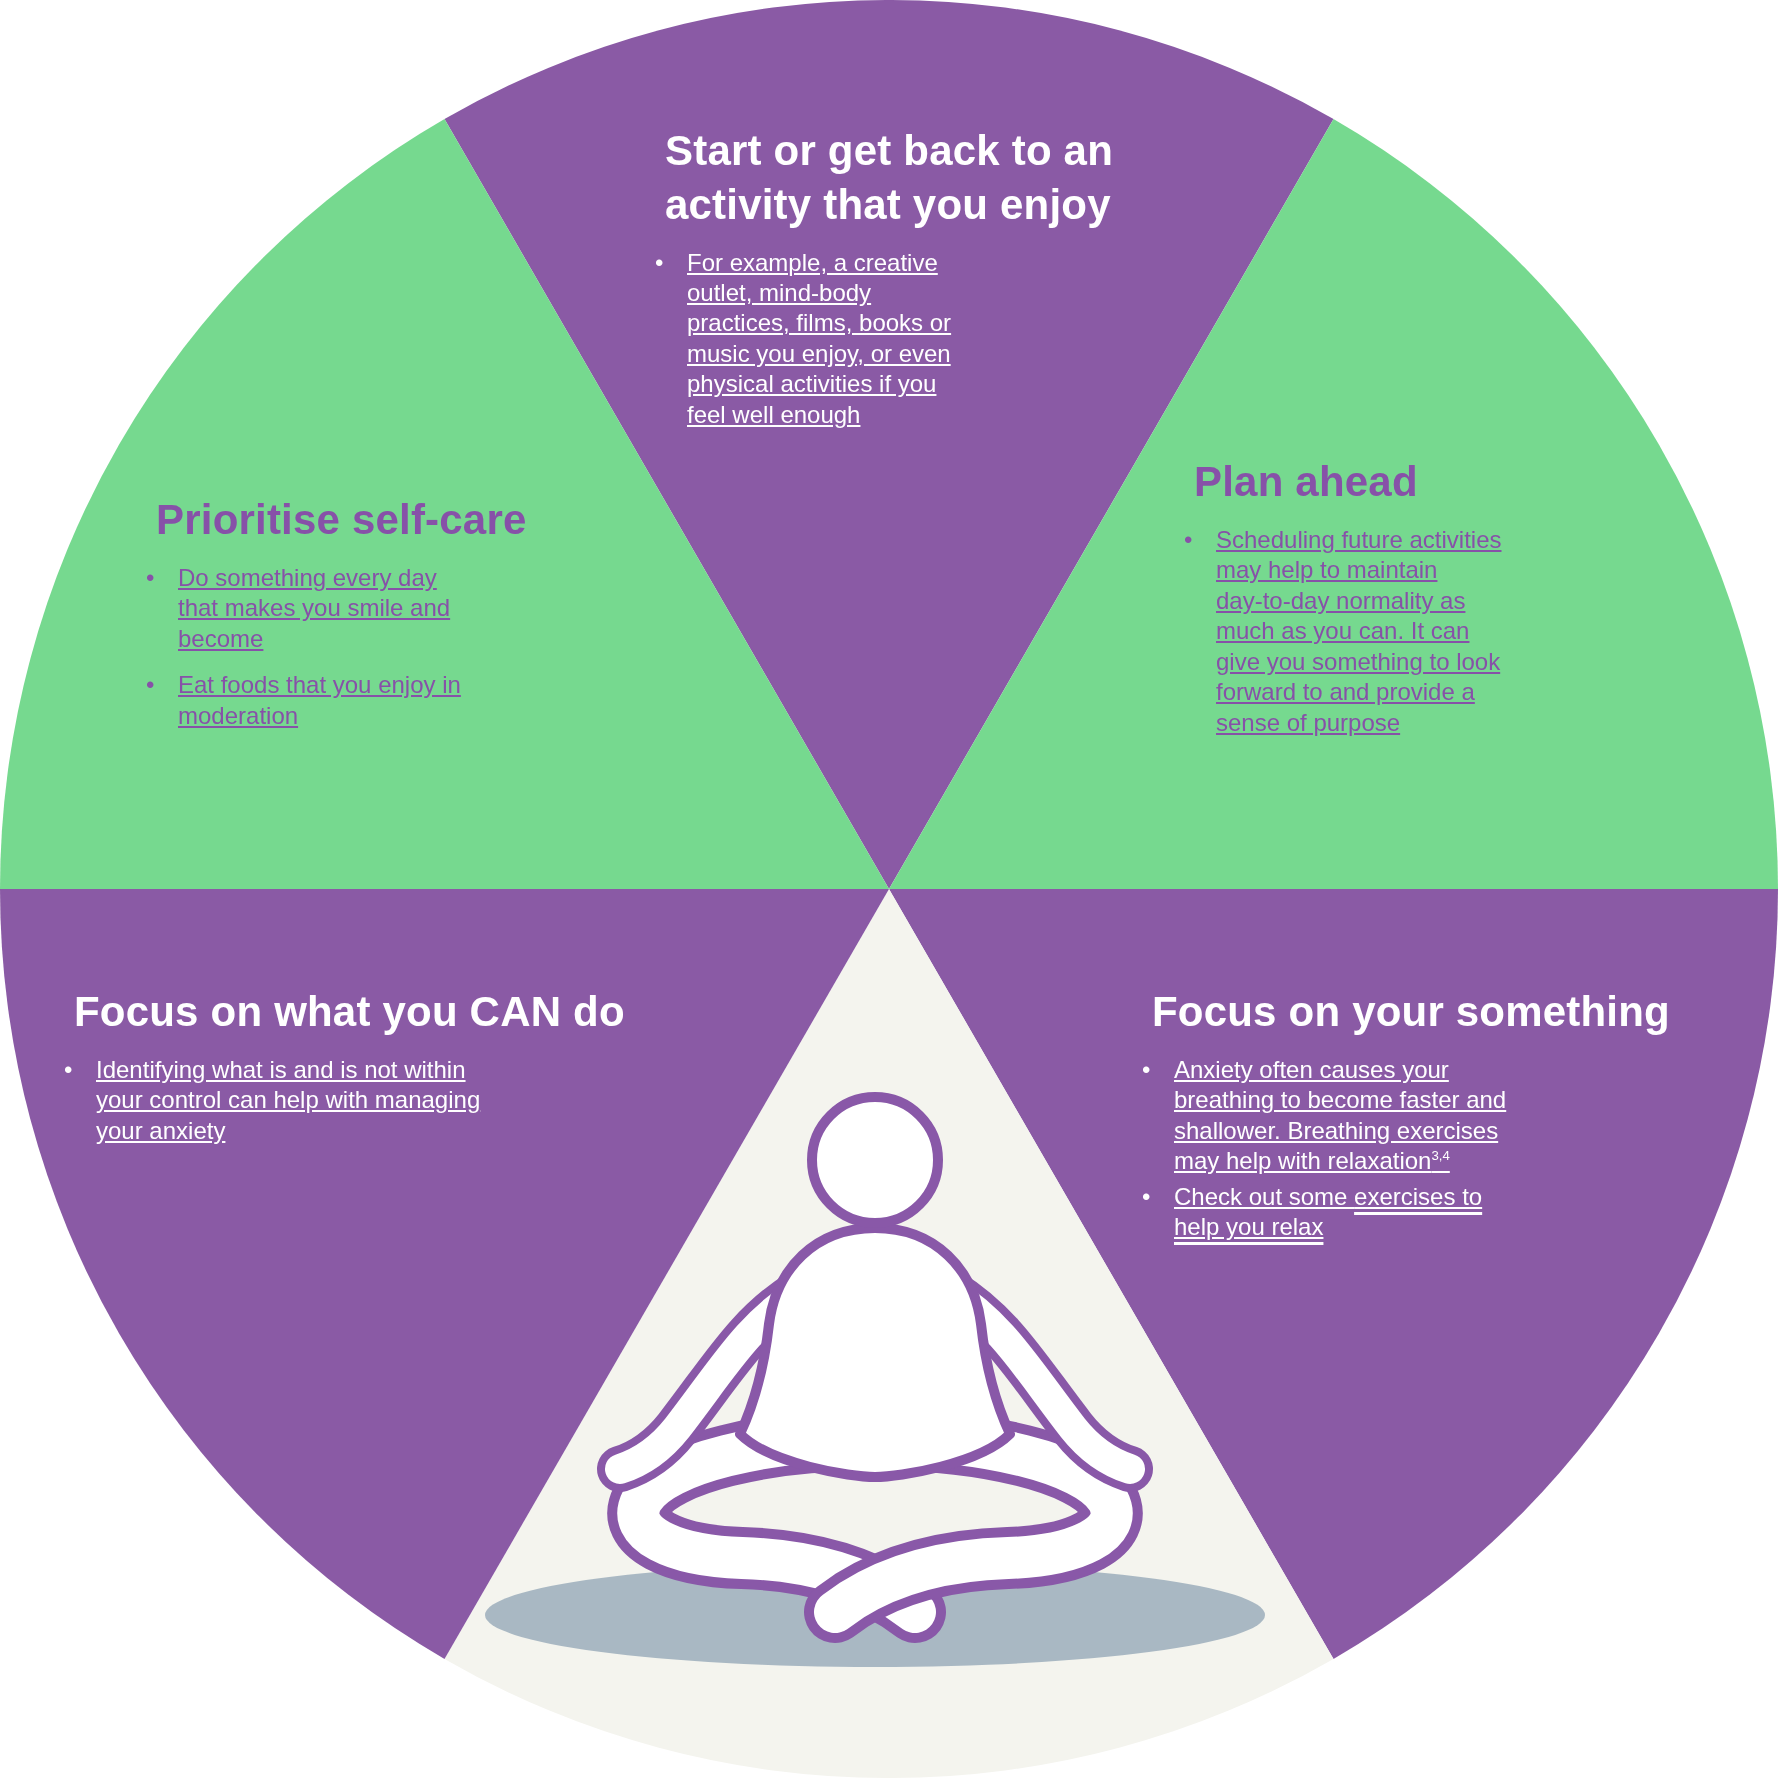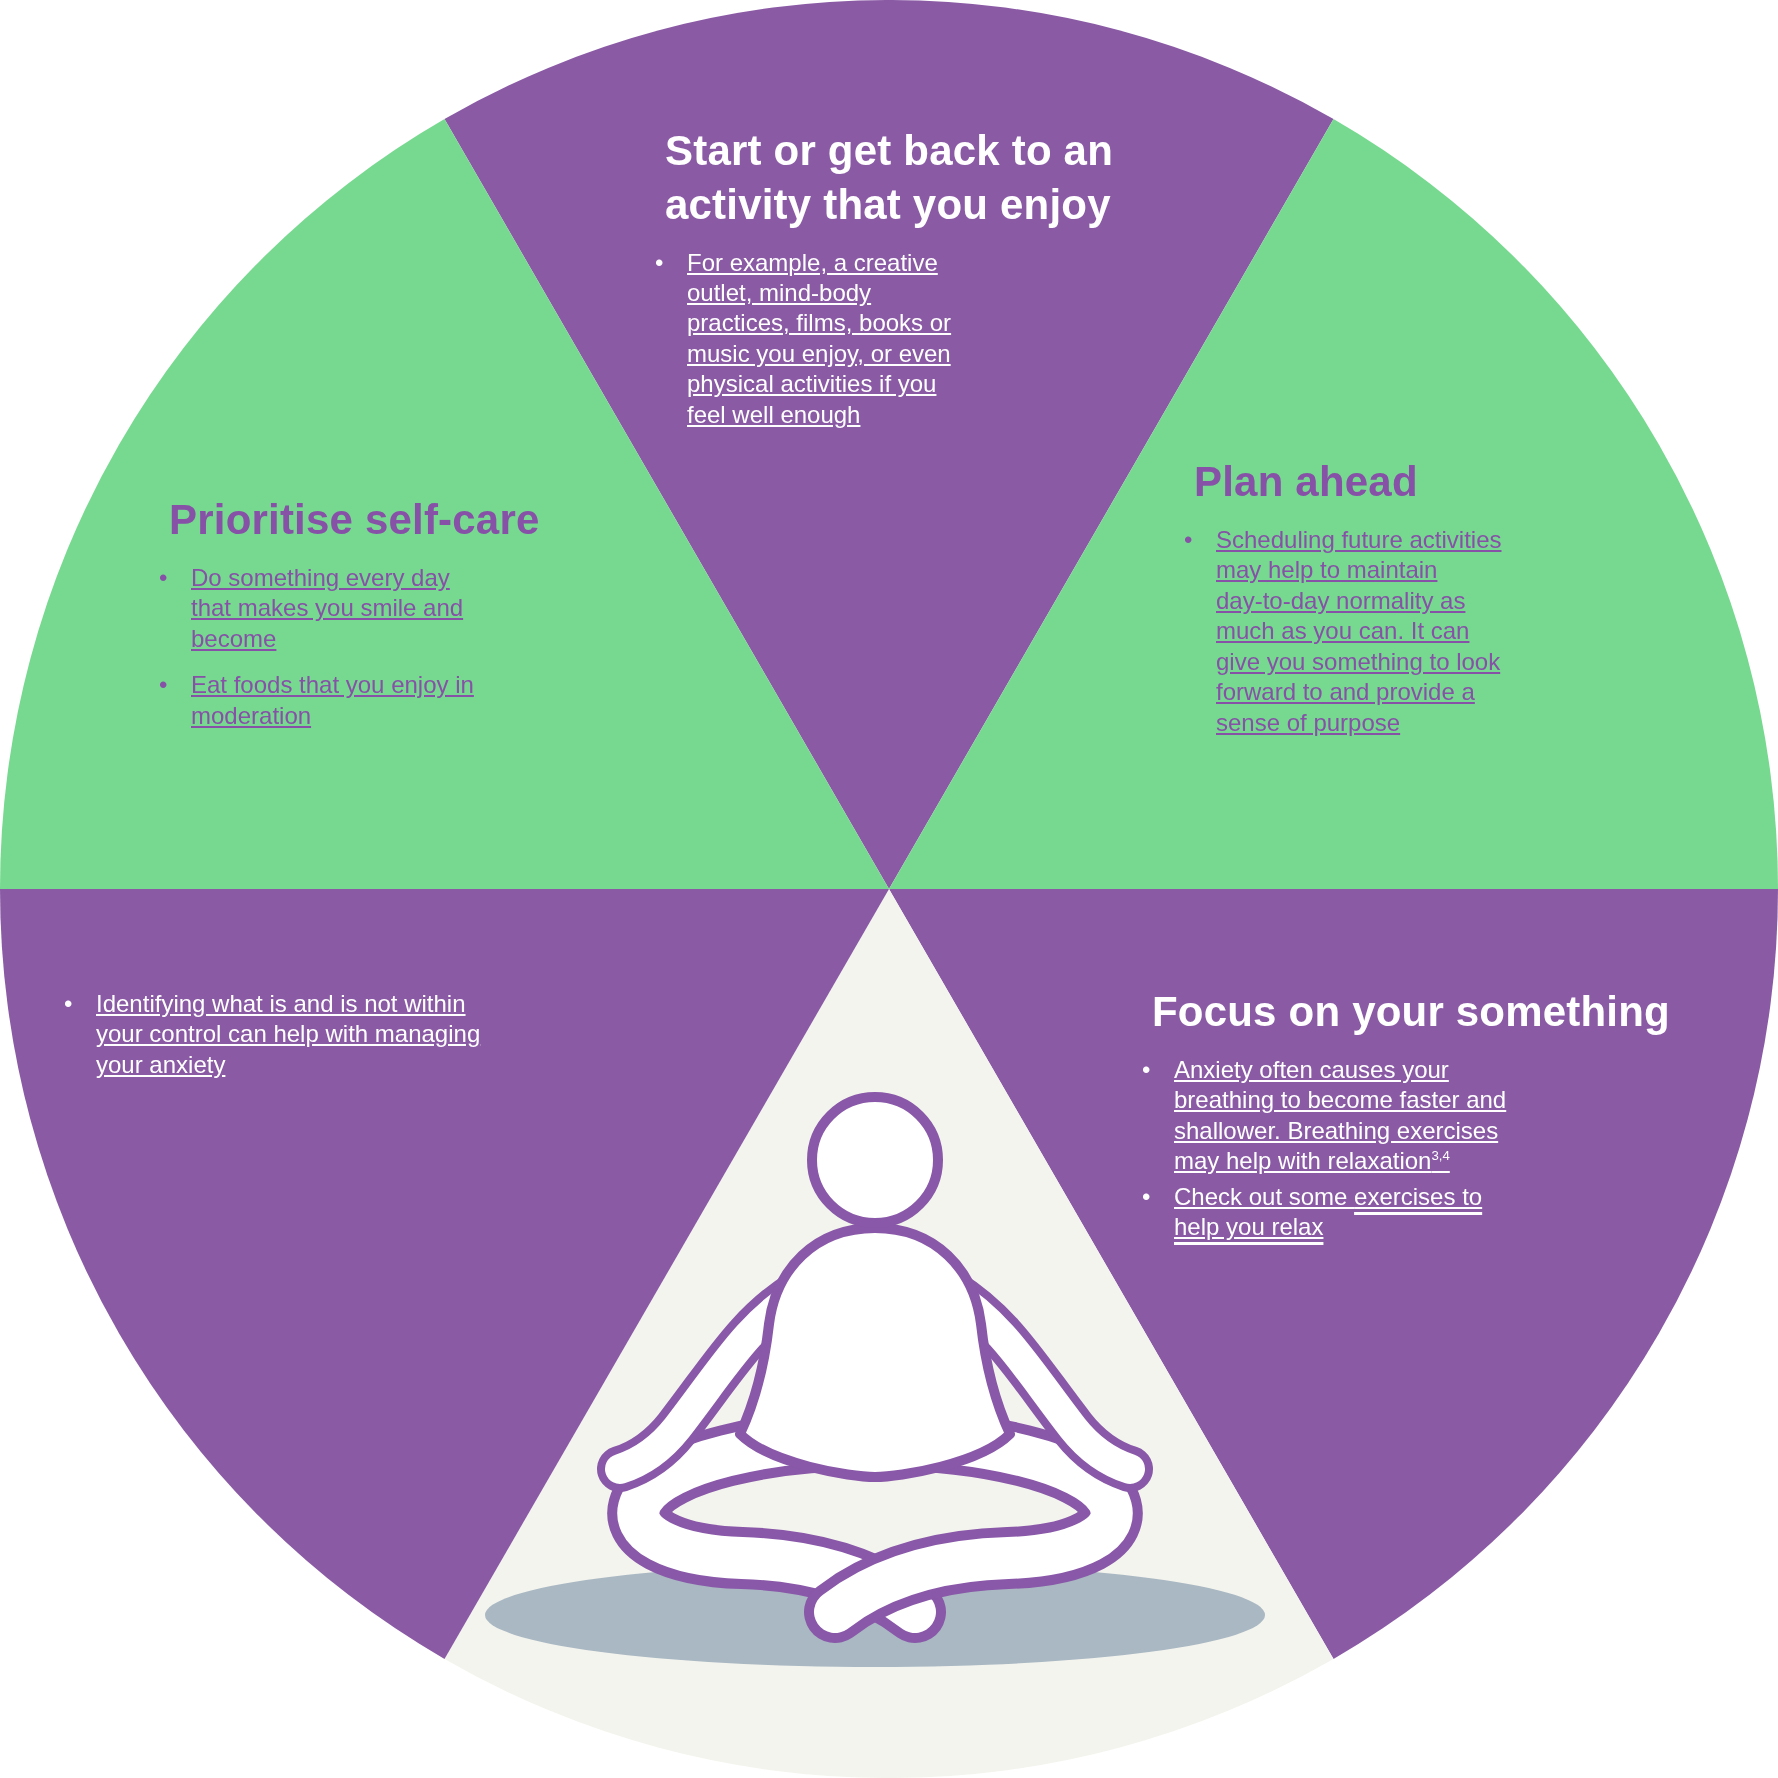--- a/index.html
+++ b/index.html
@@ -28,21 +28,21 @@
     padding-left: 34px;
     font-size: 24px;
     line-height: 1.27;
     text-decoration: underline;
   }
   .seg li + li { margin-top: 16px; }
   .seg li.gap-lg { margin-top: 5px; }
   .seg li::before { content: "\2022"; position: absolute; left: 2px; top: 0; }
 
   .seg-top  { left: 653px;  top: 112px; width: 530px; color: #ffffff; }
-  .seg-ul   { left: 157px;  top: 481px; width: 530px; color: #8751a8; }
+  .seg-ul   { left: 144px;  top: 481px; width: 530px; color: #8751a8; }
   .seg-ur   { left: 1182px; top: 443px; width: 545px; color: #8751a8; }
   .seg-ll   { left: 62px;   top: 973px; width: 680px; color: #ffffff; }
   .seg-lr   { left: 1140px; top: 973px; width: 580px; color: #ffffff; }
 
   .seg sup { font-size: 0.55em; line-height: 0; vertical-align: super; }
   .link {
     color: inherit;
     text-decoration: underline;
     text-decoration-thickness: 2.5px;
     text-underline-offset: 7px;
@@ -115,20 +115,21 @@
 may help to maintain
 day-to-day normality as
 much as you can. It can
 give you something to look
 forward to and provide a
 sense of purpose</li>
     </ul>
   </section>
 
   <section class="seg seg-ll">
+    <h2>Focus on what you CAN do</h2>
     <ul>
       <li class="pre">Identifying what is and is not within
 your control can help with managing
 your anxiety</li>
     </ul>
   </section>
 
   <section class="seg seg-lr">
     <h2>Focus on your something</h2>
     <ul>

